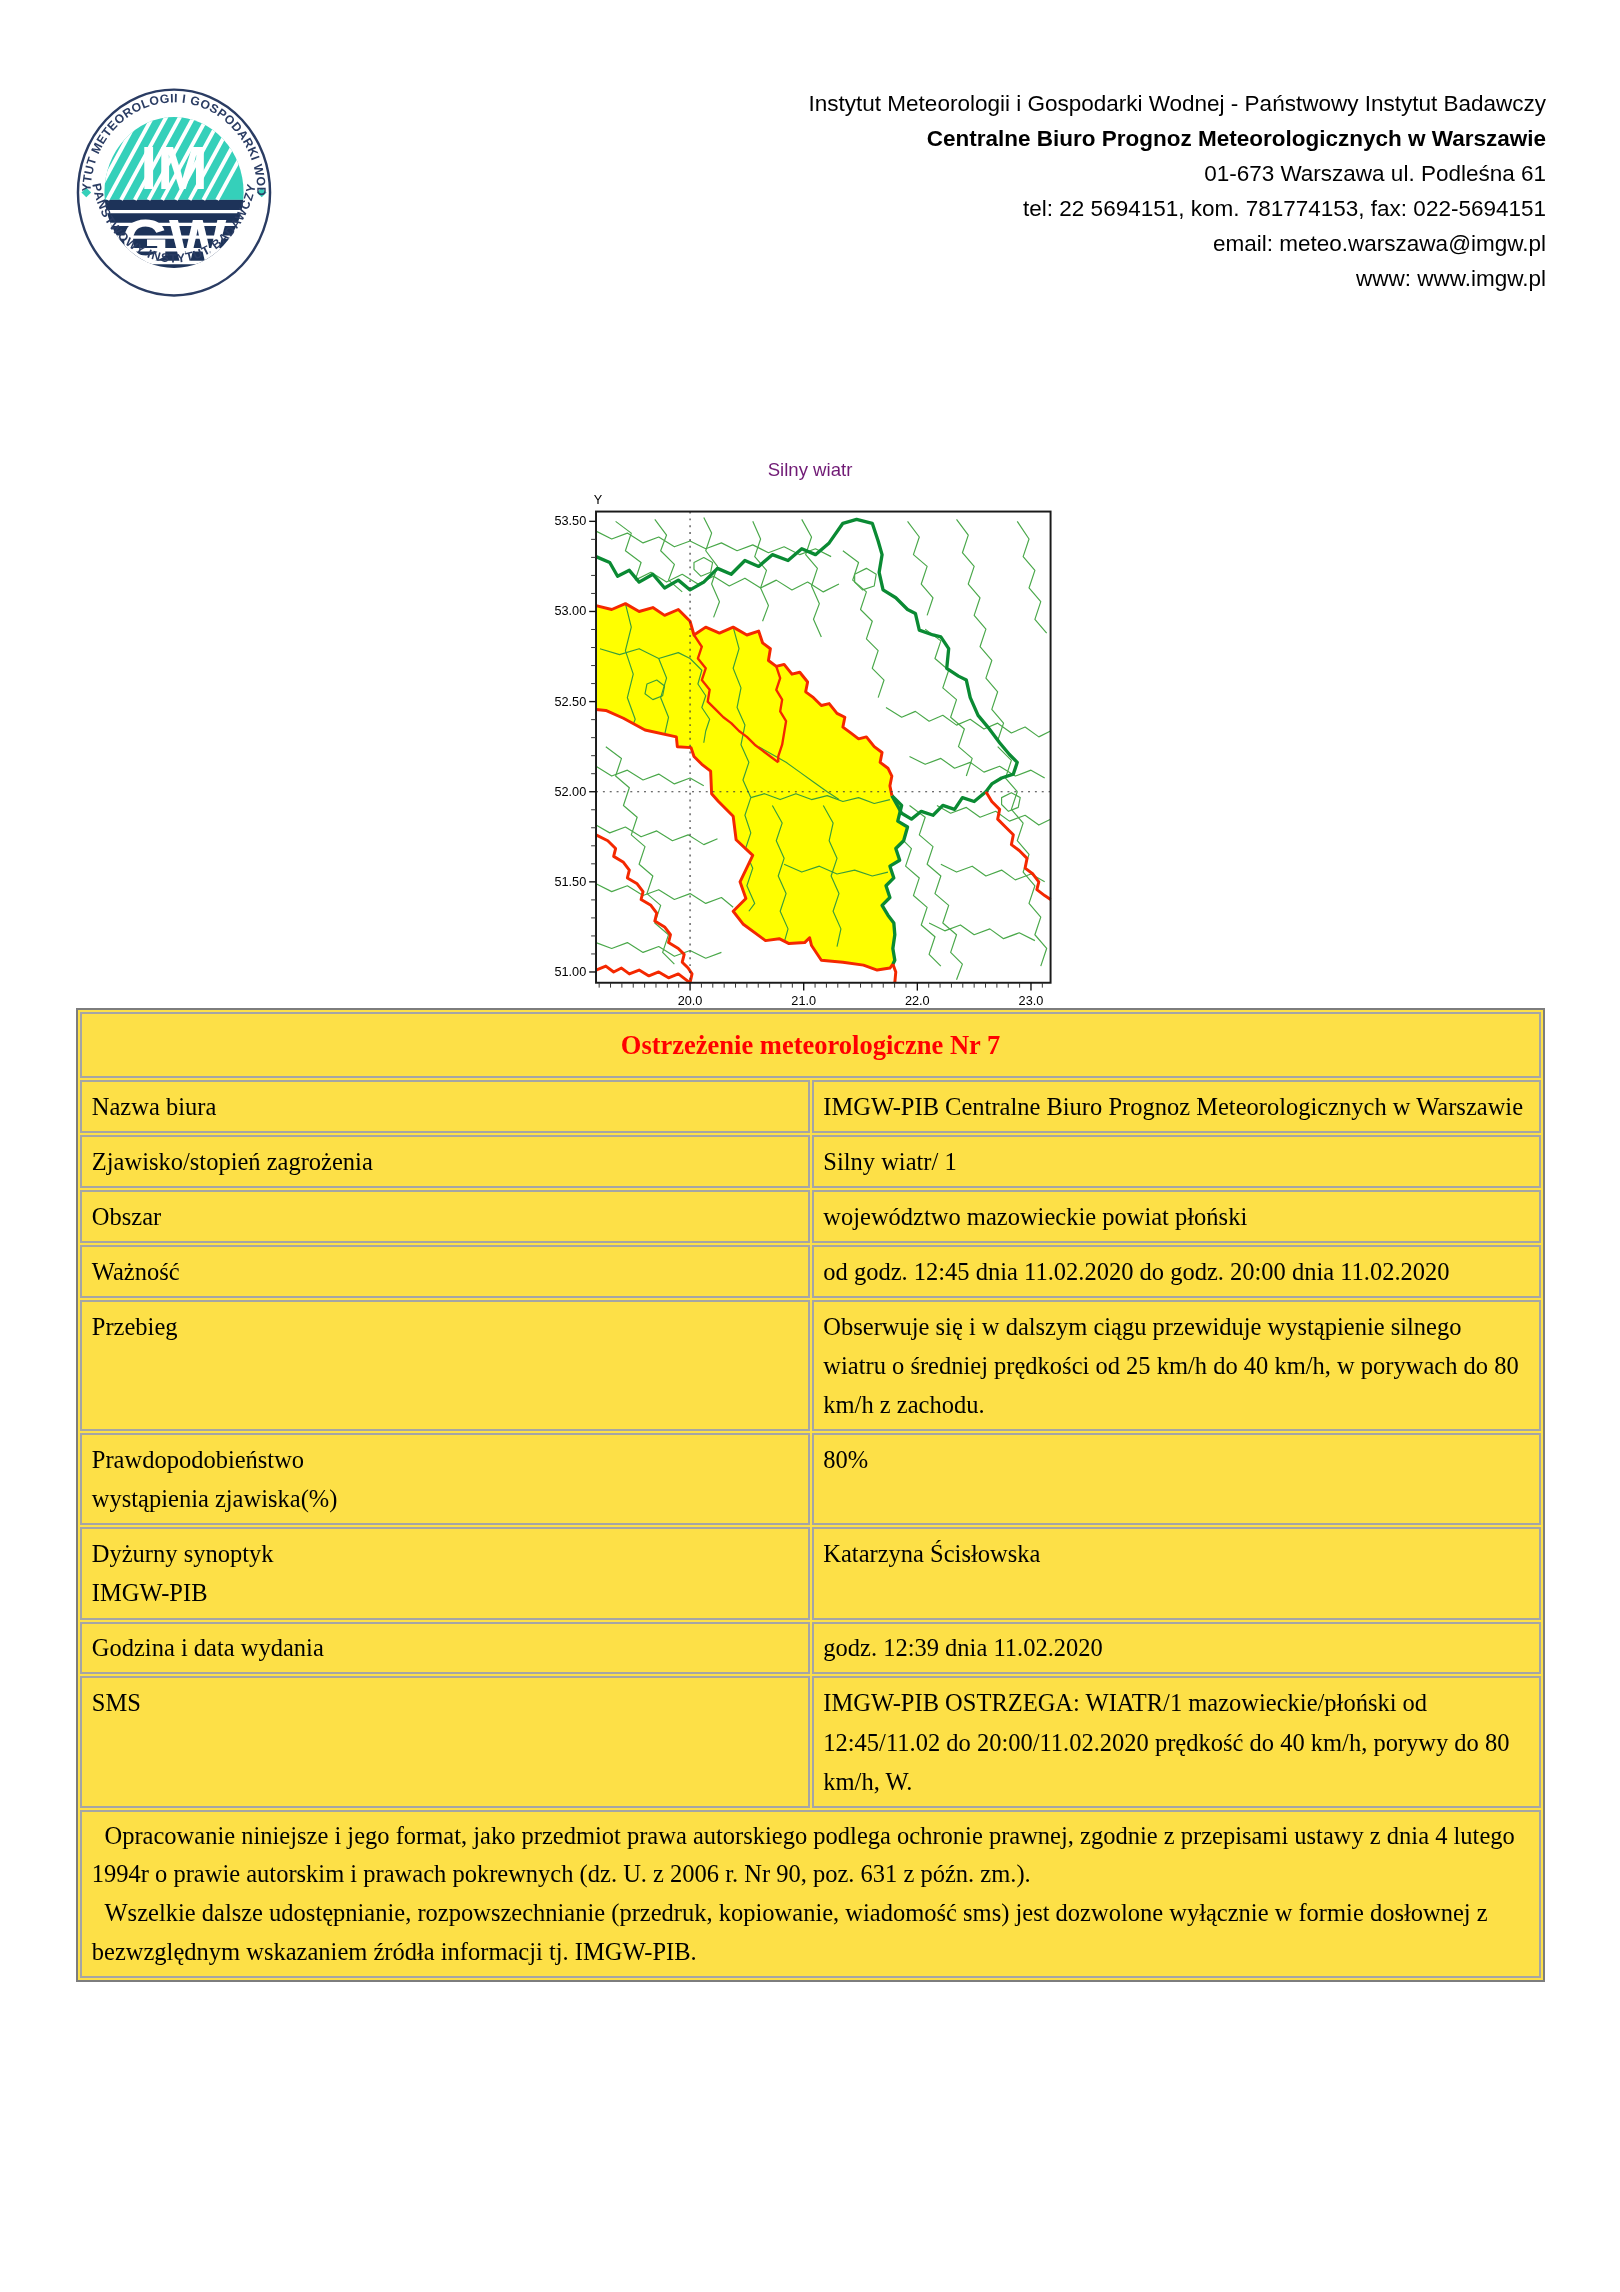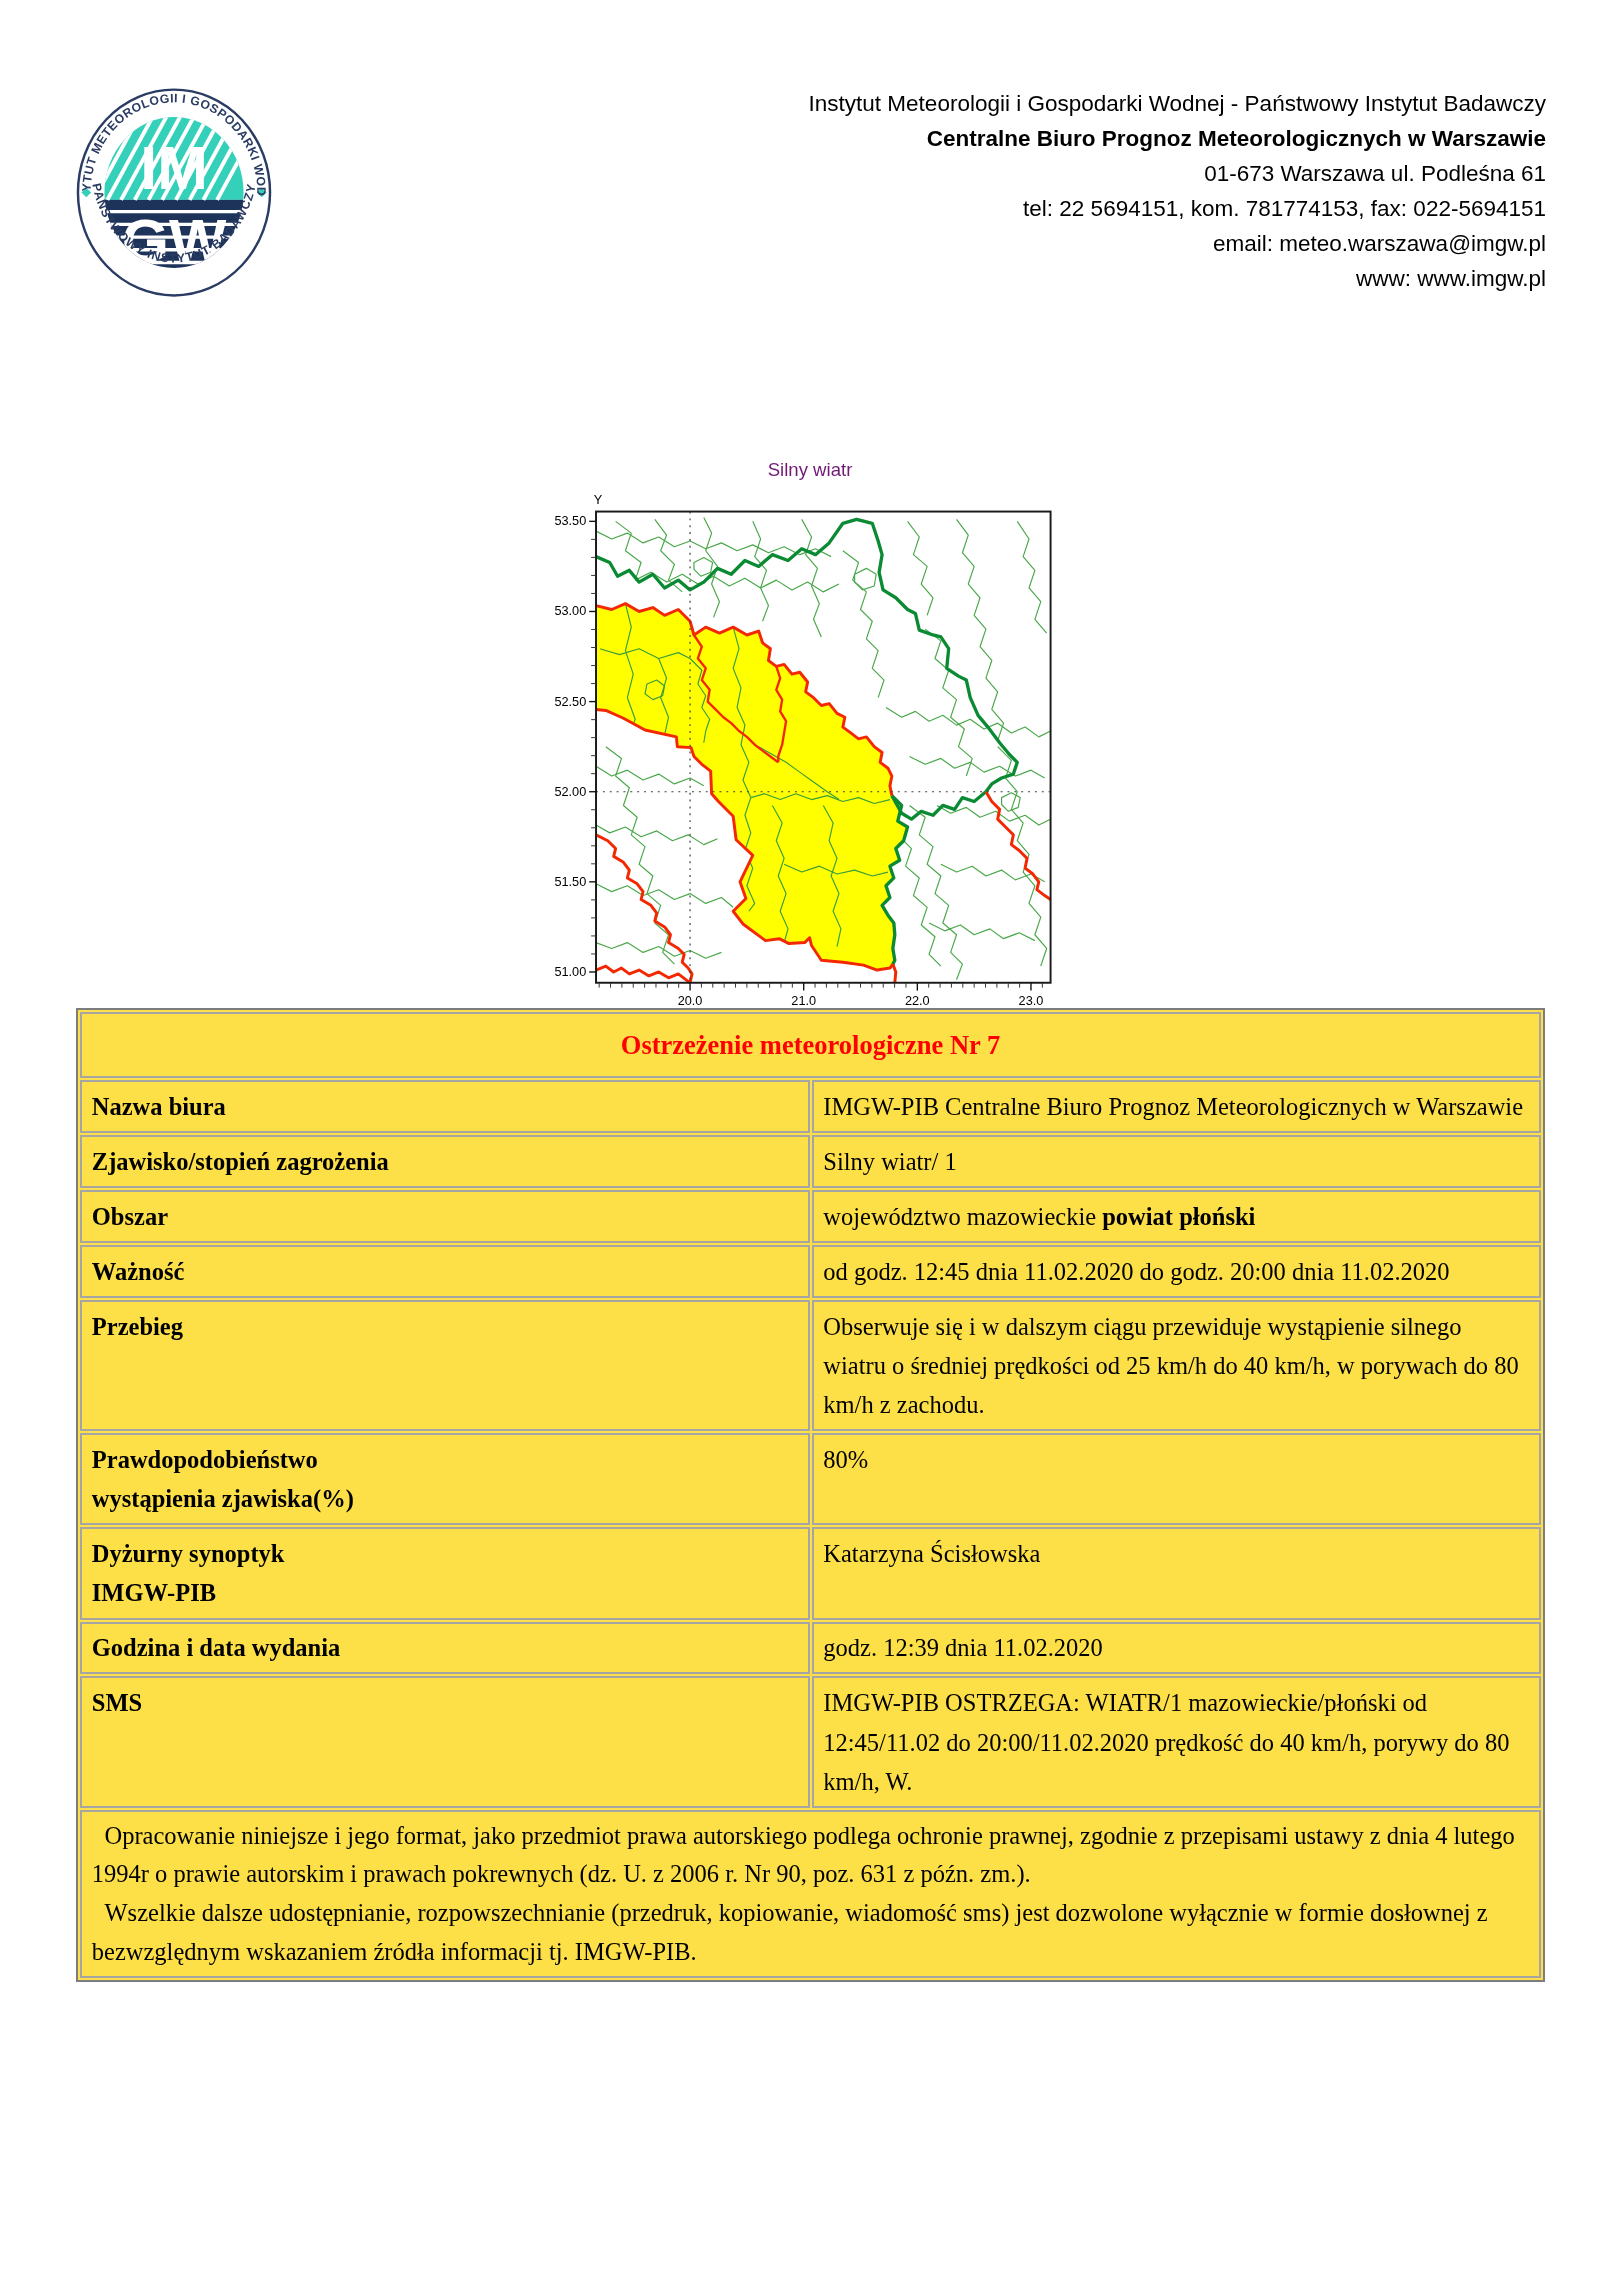--- a/index.html
+++ b/index.html
@@ -33,21 +33,21 @@
   #y-minor line, #x-minor line { stroke:#333; stroke-width:1; }
 
   
   table.warn { position:absolute; left:76px; top:1008px; width:1469px;
                border-collapse:separate; border-spacing:2.9px; background:#fde047;
                border:2.9px solid #7d7d7d; font-family:"Liberation Serif", serif;
                font-size:24.5px; color:#000; table-layout:fixed; }
   .warn th, .warn td { border:2px solid #a5a5a5; padding:4.9px 9.8px; vertical-align:top;
                        line-height:1.6; text-align:left; font-weight:normal;
                        overflow:hidden; }
-  .warn th { font-weight:bold; width:375px; }
+  .warn th { font-weight:normal; width:375px; }
   .warn .title-cell { text-align:center; font-weight:bold; font-size:26.5px;
                       color:#ff0000; padding:9.8px 7.8px; }
   .warn .footer-cell { line-height:1.58; }
   .warn .footer-cell p { margin:0; text-indent:12.7px; }
 </style>
 </head>
 <body>
 
 <div class="page">
 
@@ -302,21 +302,21 @@
         <tr>
           <th>Nazwa biura</th>
           <td><span>IMGW-PIB Centralne Biuro Prognoz Meteorologicznych w Warszawie</span></td>
         </tr>
         <tr>
           <th>Zjawisko/stopień zagrożenia</th>
           <td><span>Silny wiatr/ 1</span></td>
         </tr>
         <tr>
           <th>Obszar</th>
-          <td><span>województwo mazowieckie </span><span style="font-weight: bold;">powiat płoński</span></td>
+          <td><span>województwo mazowieckie </span><span style="font-weight: normal;">powiat płoński</span></td>
         </tr>
         <tr>
           <th>Ważność</th>
           <td><span>od godz. 12:45 dnia 11.02.2020 do godz. 20:00 dnia 11.02.2020</span></td>
         </tr>
         <tr>
           <th>Przebieg</th>
           <td><span>Obserwuje się i w dalszym ciągu przewiduje wystąpienie silnego wiatru o średniej prędkości od 25 km/h do 40 km/h, w porywach do 80 km/h z zachodu.</span></td>
         </tr>
         <tr>

